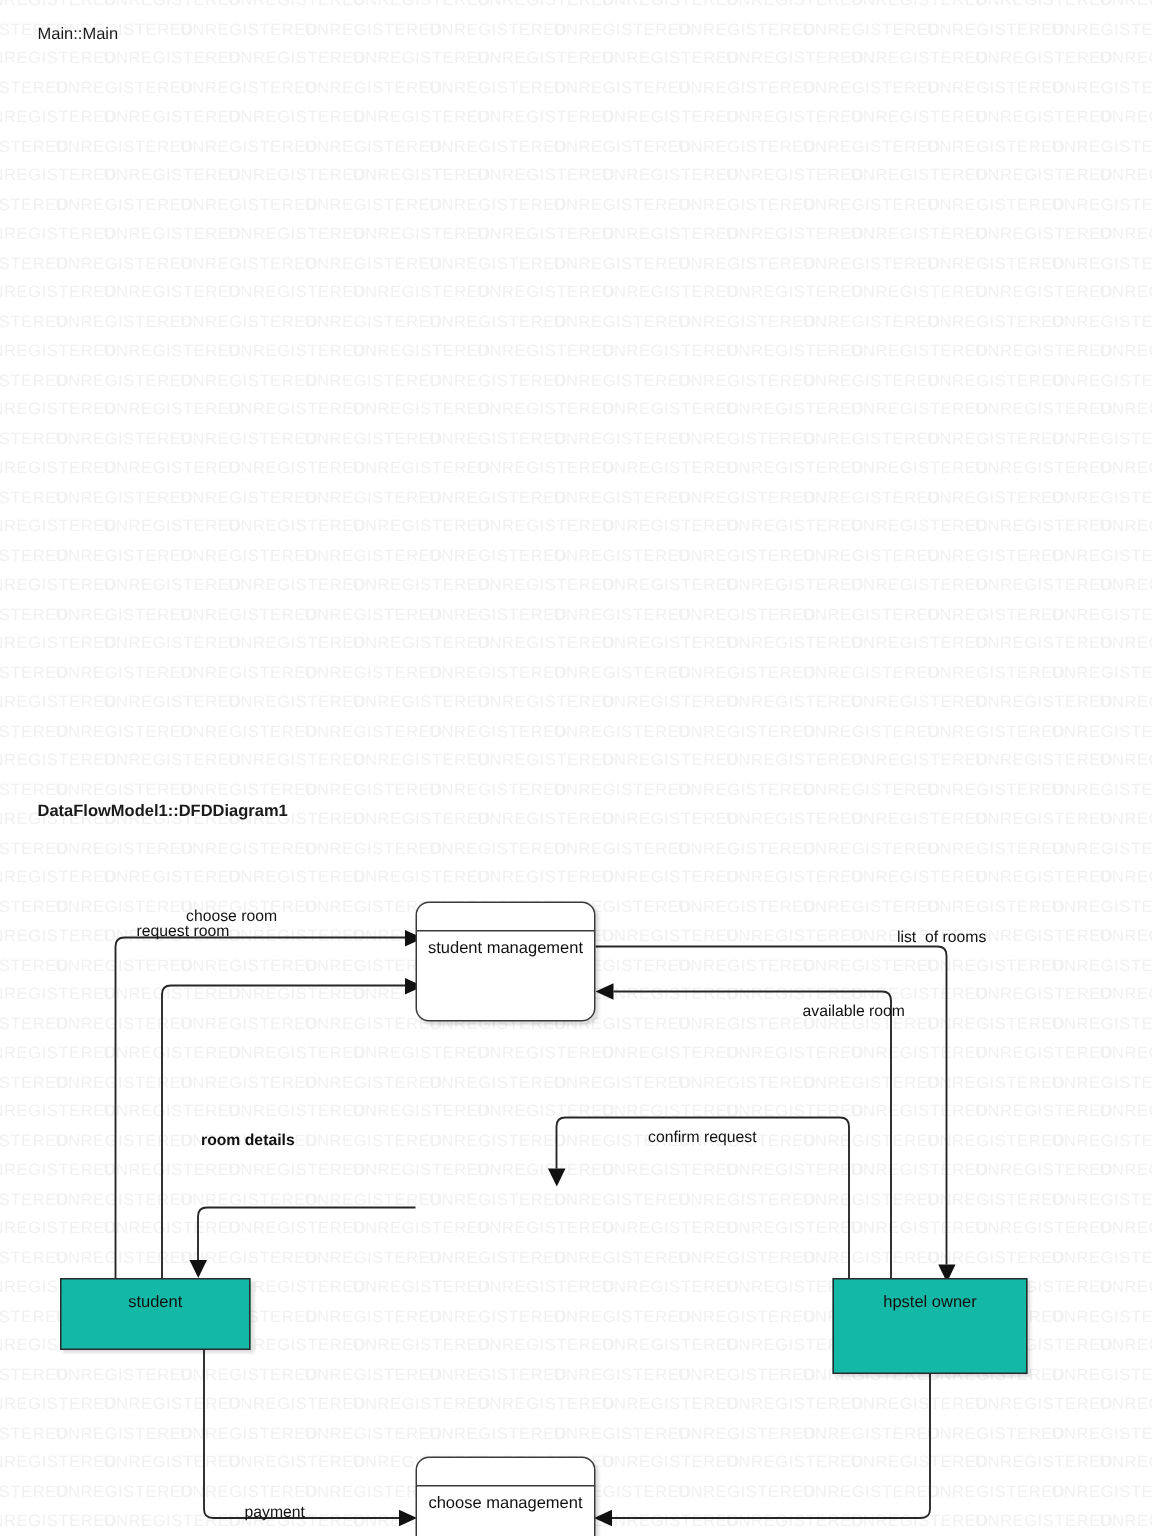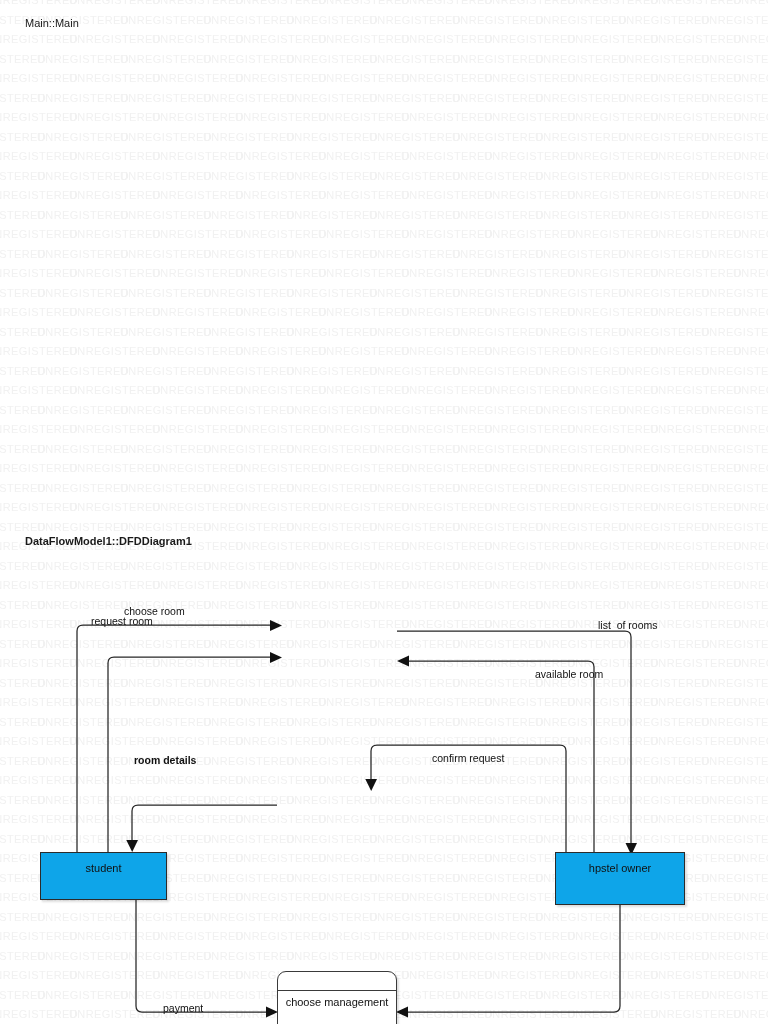--- a/index.html
+++ b/index.html
@@ -83,21 +83,21 @@
     top: 24px;
     width: 100%;
     text-align: center;
     font-size: 11px;
     color: #111111;
     font-family: "Liberation Sans", sans-serif;
   }
   
   .entity {
     position: absolute;
-    background: #0ea5e9;
+    background: #14b8a6;
     border: 1.6px solid #2b2b2b;
     box-sizing: border-box;
     box-shadow: 2px 2px 2px rgba(0,0,0,0.13);
   }
   .entity .elabel {
     position: absolute;
     left: 0;
     top: 9px;
     width: 100%;
     text-align: center;
@@ -215,32 +215,36 @@
 
     <path d="M 620 900 L 620 1006 Q 620 1012 614 1012 L 408 1012"></path>
     <polygon points="408,1006.5 396,1012 408,1017.5"></polygon>
   </svg>
 
   <div id="diagram">
 
     <div class="section-title" id="title-main">Main::Main</div>
     <div class="section-title" id="title-dfd">DataFlowModel1::DFDDiagram1</div>
 
+    <div class="process" id="proc-student-management" style="left:277px; top:601px; width:120px; height:80px;">
+      <div class="divider"></div>
+      <div class="plabel">student management</div>
+    </div>
 
 
     <div class="process" id="proc-payment-management" style="left:277px; top:971px; width:120px; height:70px;">
       <div class="divider"></div>
       <div class="plabel">choose management</div>
     </div>
 
     <div class="entity" id="ent-student" style="left:40px; top:852px; width:127px; height:48px;">
       <div class="elabel">student</div>
     </div>
 
-    <div class="entity" id="ent-hpstel-owner" style="left:555px; top:852px; width:130px; height:53px;">
+    <div class="entity" id="ent-hpstel-owner" style="left:555px; top:852px; width:130px; height:64px;">
       <div class="elabel">hpstel owner</div>
     </div>
 
     <div class="flow-label" style="left:91px;  top:615px;">request room</div>
     <div class="flow-label" style="left:124px; top:605px;">choose room</div>
     <div class="flow-label" style="left:598px; top:619px;">list  of rooms</div>
     <div class="flow-label" style="left:491px; top:668px;margin-left:44px;">available room</div>
     <div class="flow-label" style="left:432px; top:752px;">confirm request</div>
     <div class="flow-label" style="left:134px; top:754px;font-weight:bold;">room details</div>
     <div class="flow-label" style="left:163px; top:1002px;text-align:center;">payment</div>

